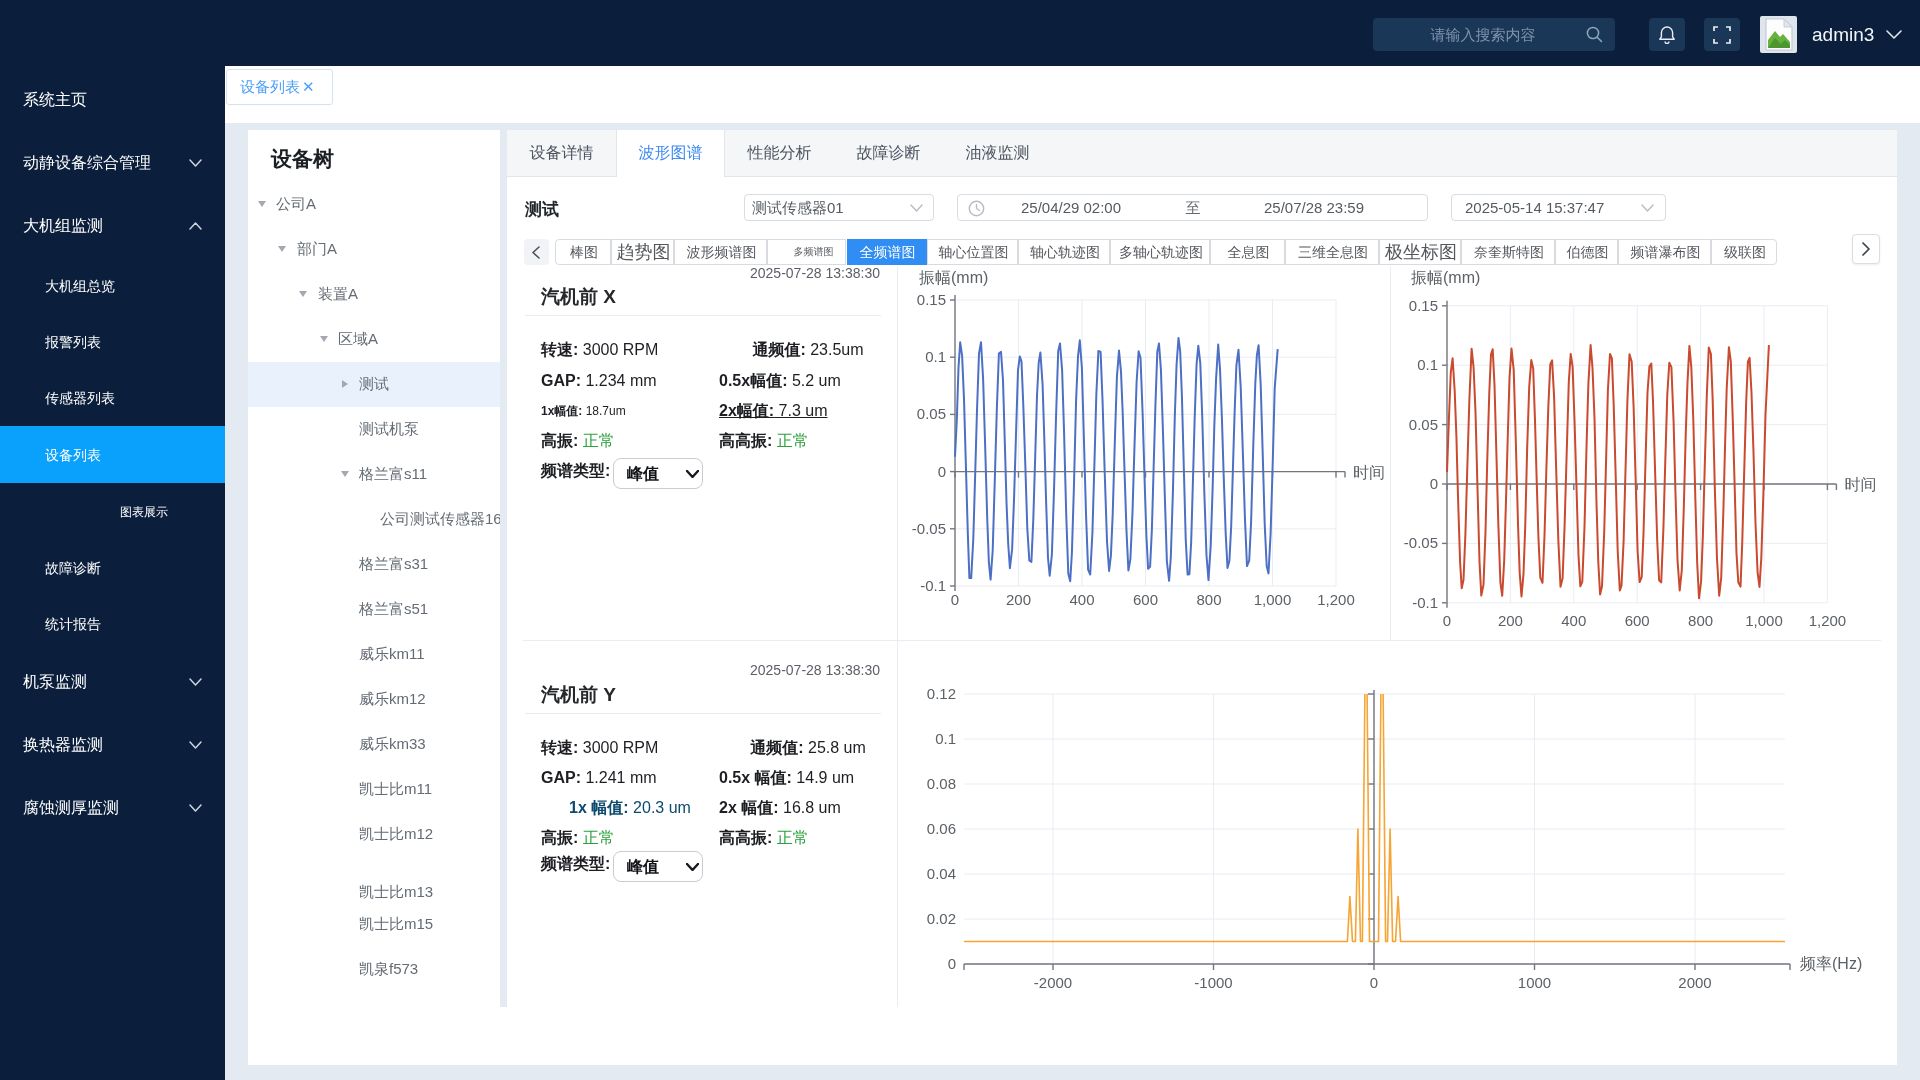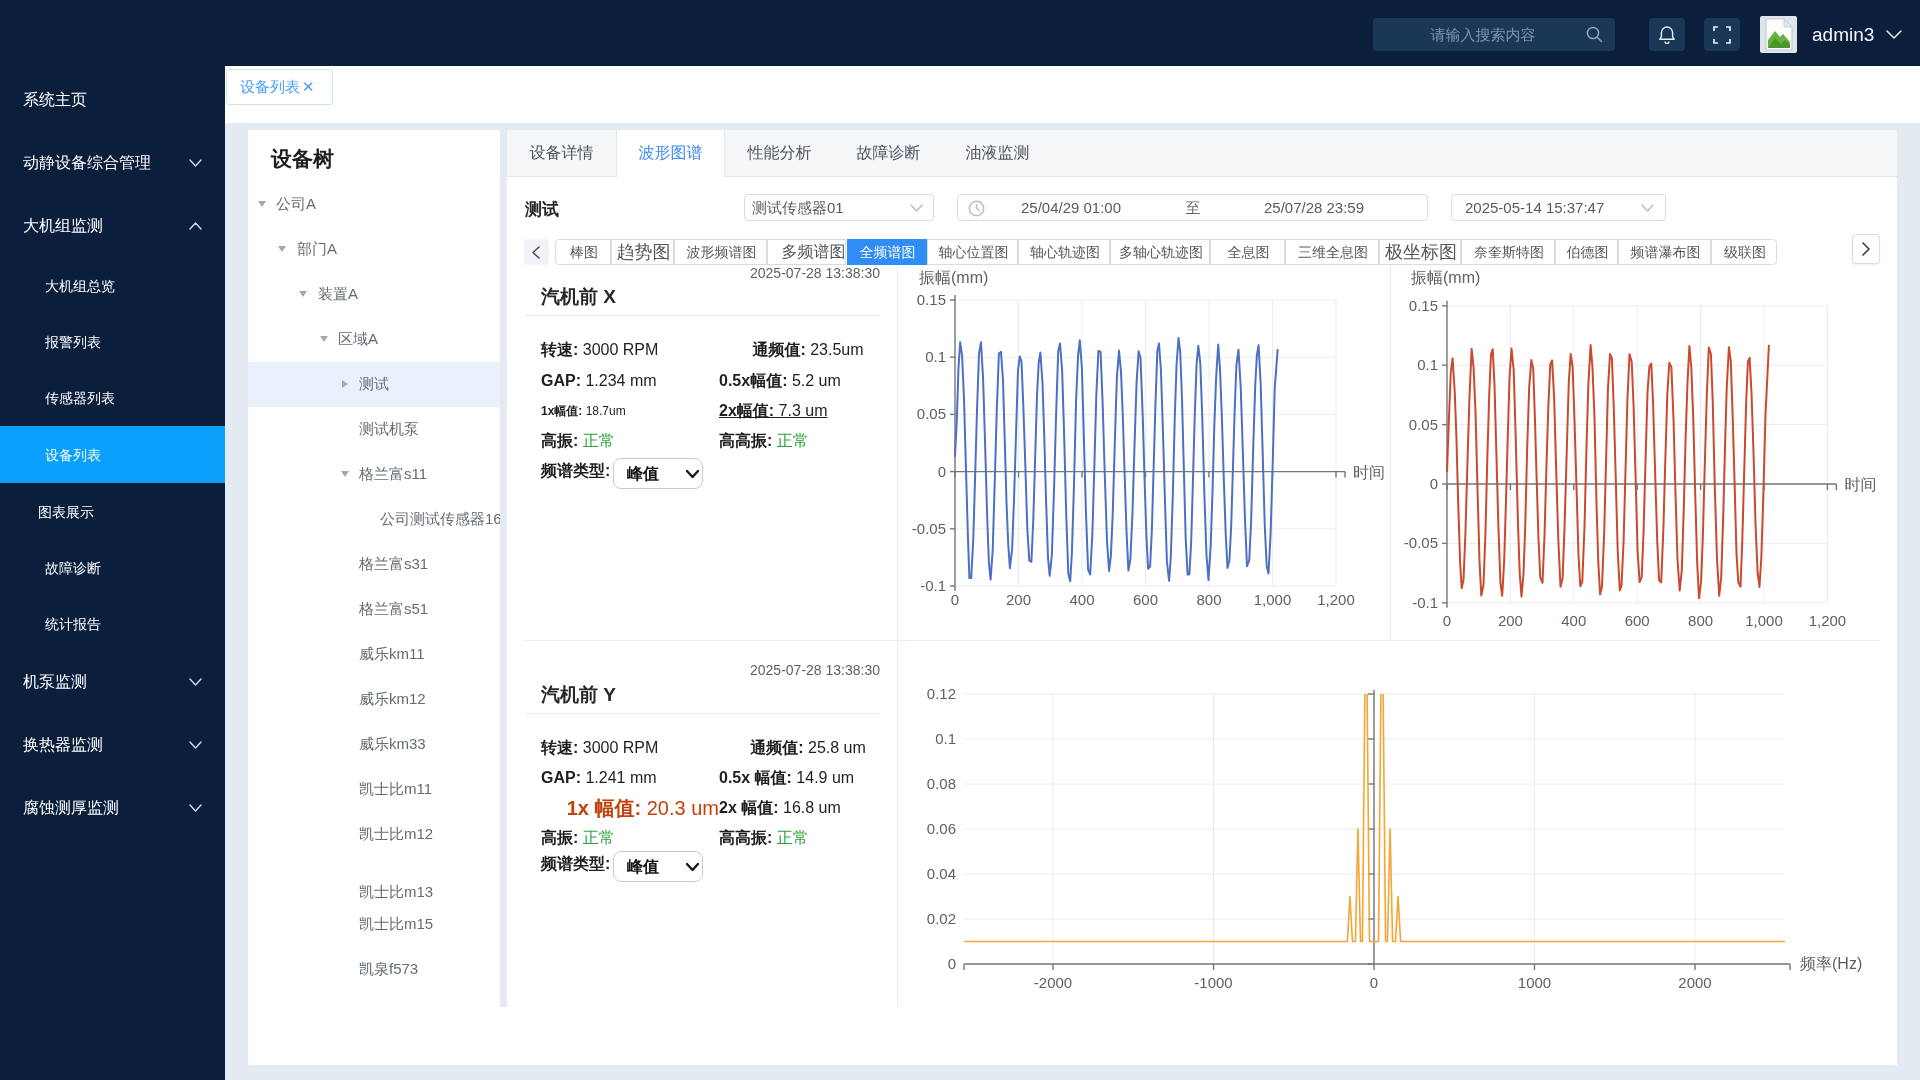--- a/index.html
+++ b/index.html
@@ -39,21 +39,21 @@
     </svg>
     <div style="position:absolute;left:23px;top:214px;width:160px;height:24px;line-height:24px;font-size:16px;color:#ffffff;font-weight:400;text-align:left;white-space:nowrap;">大机组监测</div>
     <svg style="position:absolute;left:189px;top:222px" width="13" height="8">
       <polyline points="1,7 6.5,1 12,7" fill="none" stroke="#ccd5df" stroke-width="1.5" stroke-linecap="round" stroke-linejoin="round"></polyline>
     </svg>
     <div style="position:absolute;left:45px;top:274px;width:170px;height:24px;line-height:24px;font-size:14px;color:#ffffff;font-weight:400;text-align:left;white-space:nowrap;">大机组总览</div>
     <div style="position:absolute;left:45px;top:330px;width:170px;height:24px;line-height:24px;font-size:14px;color:#ffffff;font-weight:400;text-align:left;white-space:nowrap;">报警列表</div>
     <div style="position:absolute;left:45px;top:386px;width:170px;height:24px;line-height:24px;font-size:14px;color:#ffffff;font-weight:400;text-align:left;white-space:nowrap;">传感器列表</div>
     <div class="abs" style="left:0;top:426px;width:225px;height:57px;background:#09a1fc;"></div>
     <div style="position:absolute;left:45px;top:443px;width:170px;height:24px;line-height:24px;font-size:14px;color:#ffffff;font-weight:400;text-align:left;white-space:nowrap;">设备列表</div>
-    <div style="position:absolute;left:38px;top:500px;width:170px;height:24px;line-height:24px;font-size:14px;color:#ffffff;font-weight:400;text-align:left;white-space:nowrap;">图表展示</div>
+    <div style="position:absolute;left:59px;top:500px;width:170px;height:24px;line-height:24px;font-size:12px;color:#ffffff;font-weight:400;text-align:center;white-space:nowrap;">图表展示</div>
     <div style="position:absolute;left:45px;top:556px;width:170px;height:24px;line-height:24px;font-size:14px;color:#ffffff;font-weight:400;text-align:left;white-space:nowrap;">故障诊断</div>
     <div style="position:absolute;left:45px;top:612px;width:170px;height:24px;line-height:24px;font-size:14px;color:#ffffff;font-weight:400;text-align:left;white-space:nowrap;">统计报告</div>
     <div style="position:absolute;left:23px;top:670px;width:160px;height:24px;line-height:24px;font-size:16px;color:#ffffff;font-weight:400;text-align:left;white-space:nowrap;">机泵监测</div>
     <svg style="position:absolute;left:189px;top:678px" width="13" height="8">
       <polyline points="1,1 6.5,7 12,1" fill="none" stroke="#ccd5df" stroke-width="1.5" stroke-linecap="round" stroke-linejoin="round"></polyline>
     </svg>
     <div style="position:absolute;left:23px;top:733px;width:160px;height:24px;line-height:24px;font-size:16px;color:#ffffff;font-weight:400;text-align:left;white-space:nowrap;">换热器监测</div>
     <svg style="position:absolute;left:189px;top:741px" width="13" height="8">
       <polyline points="1,1 6.5,7 12,1" fill="none" stroke="#ccd5df" stroke-width="1.5" stroke-linecap="round" stroke-linejoin="round"></polyline>
     </svg>
@@ -106,40 +106,40 @@
     <div class="abs" style="left:744px;top:194px;width:190px;height:27px;background:#fff;border:1px solid #d9dce3;border-radius:4px;"></div>
     <div style="position:absolute;left:752px;top:194px;width:140px;height:27px;line-height:27px;font-size:15px;color:#555b63;font-weight:400;text-align:left;white-space:nowrap;">测试传感器01</div>
     <svg style="position:absolute;left:910px;top:204px" width="13" height="8">
       <polyline points="1,1 6.5,7 12,1" fill="none" stroke="#b7bcc4" stroke-width="1.4" stroke-linecap="round" stroke-linejoin="round"></polyline>
     </svg>
     <div class="abs" style="left:957px;top:194px;width:471px;height:27px;background:#fff;border:1px solid #d9dce3;border-radius:4px;"></div>
     <svg class="abs" style="left:968px;top:200px" width="17" height="17">
       <circle cx="8.5" cy="8.5" r="7.2" fill="none" stroke="#b7bcc4" stroke-width="1.4"></circle>
       <path d="M8.5 4.5 V8.5 L11.5 10.5" fill="none" stroke="#b7bcc4" stroke-width="1.4" stroke-linecap="round"></path>
     </svg>
-    <div style="position:absolute;left:1000px;top:194px;width:142px;height:27px;line-height:27px;font-size:15px;color:#555b63;font-weight:400;text-align:center;white-space:nowrap;">25/04/29 01:00</div>
+    <div style="position:absolute;left:1000px;top:194px;width:142px;height:27px;line-height:27px;font-size:15px;color:#555b63;font-weight:400;text-align:center;white-space:nowrap;">25/04/29 02:00</div>
     <div style="position:absolute;left:1180px;top:194px;width:26px;height:27px;line-height:27px;font-size:15px;color:#646a73;font-weight:400;text-align:center;white-space:nowrap;">至</div>
     <div style="position:absolute;left:1243px;top:194px;width:142px;height:27px;line-height:27px;font-size:15px;color:#555b63;font-weight:400;text-align:center;white-space:nowrap;">25/07/28 23:59</div>
     <div class="abs" style="left:1451px;top:194px;width:215px;height:27px;background:#fff;border:1px solid #d9dce3;border-radius:4px;"></div>
     <div style="position:absolute;left:1465px;top:194px;width:160px;height:27px;line-height:27px;font-size:15px;color:#555b63;font-weight:400;text-align:left;white-space:nowrap;">2025-05-14 15:37:47</div>
     <svg style="position:absolute;left:1641px;top:204px" width="13" height="8">
       <polyline points="1,1 6.5,7 12,1" fill="none" stroke="#b7bcc4" stroke-width="1.4" stroke-linecap="round" stroke-linejoin="round"></polyline>
     </svg>
     <div class="abs" style="left:524px;top:239px;width:25px;height:26px;background:#f1f3f6;border-radius:4px;"></div>
     <svg style="position:absolute;left:531px;top:246px" width="9" height="13">
       <polyline points="8,1 2,6.5 8,12" fill="none" stroke="#4b515b" stroke-width="1.6" stroke-linecap="round" stroke-linejoin="round"></polyline>
     </svg>
     <div class="abs" style="left:556px;top:239px;width:56px;height:26px;background:#fff;border:1px solid #d8dbe0;margin-left:-1px;border-radius:4px 0 0 4px;"></div>
     <div style="position:absolute;left:556px;top:239px;width:56px;height:26px;line-height:26px;font-size:14px;color:#54575c;font-weight:400;text-align:center;white-space:nowrap;">棒图</div>
     <div class="abs" style="left:612px;top:239px;width:63px;height:26px;background:#fff;border:1px solid #d8dbe0;margin-left:-1px;"></div>
     <div style="position:absolute;left:612px;top:239px;width:63px;height:26px;line-height:26px;font-size:18px;color:#54575c;font-weight:400;text-align:center;white-space:nowrap;">趋势图</div>
     <div class="abs" style="left:675px;top:239px;width:93px;height:26px;background:#fff;border:1px solid #d8dbe0;margin-left:-1px;"></div>
     <div style="position:absolute;left:675px;top:239px;width:93px;height:26px;line-height:26px;font-size:14px;color:#54575c;font-weight:400;text-align:center;white-space:nowrap;">波形频谱图</div>
     <div class="abs" style="left:768px;top:239px;width:79px;height:26px;background:#fff;border:1px solid #d8dbe0;margin-left:-1px;"></div>
-    <div style="position:absolute;left:768px;top:239px;width:79px;height:26px;line-height:26px;font-size:16px;color:#54575c;font-weight:400;text-align:center;white-space:nowrap;padding-left:12px;">多频谱图</div>
+    <div style="position:absolute;left:768px;top:239px;width:79px;height:26px;line-height:26px;font-size:10px;color:#54575c;font-weight:400;text-align:center;white-space:nowrap;padding-left:12px;">多频谱图</div>
     <div class="abs" style="left:847px;top:239px;width:81px;height:26px;background:#2f8df4;"></div>
     <div style="position:absolute;left:847px;top:239px;width:81px;height:26px;line-height:26px;font-size:14px;color:#ffffff;font-weight:400;text-align:center;white-space:nowrap;">全频谱图</div>
     <div class="abs" style="left:928px;top:239px;width:91px;height:26px;background:#fff;border:1px solid #d8dbe0;margin-left:-1px;"></div>
     <div style="position:absolute;left:928px;top:239px;width:91px;height:26px;line-height:26px;font-size:14px;color:#54575c;font-weight:400;text-align:center;white-space:nowrap;">轴心位置图</div>
     <div class="abs" style="left:1019px;top:239px;width:92px;height:26px;background:#fff;border:1px solid #d8dbe0;margin-left:-1px;"></div>
     <div style="position:absolute;left:1019px;top:239px;width:92px;height:26px;line-height:26px;font-size:14px;color:#54575c;font-weight:400;text-align:center;white-space:nowrap;">轴心轨迹图</div>
     <div class="abs" style="left:1111px;top:239px;width:100px;height:26px;background:#fff;border:1px solid #d8dbe0;margin-left:-1px;"></div>
     <div style="position:absolute;left:1111px;top:239px;width:100px;height:26px;line-height:26px;font-size:14px;color:#54575c;font-weight:400;text-align:center;white-space:nowrap;">多轴心轨迹图</div>
     <div class="abs" style="left:1211px;top:239px;width:75px;height:26px;background:#fff;border:1px solid #d8dbe0;margin-left:-1px;"></div>
     <div style="position:absolute;left:1211px;top:239px;width:75px;height:26px;line-height:26px;font-size:14px;color:#54575c;font-weight:400;text-align:center;white-space:nowrap;">全息图</div>
@@ -179,21 +179,21 @@
     <svg style="position:absolute;left:686px;top:470px" width="13" height="8">
       <polyline points="1,1 6.5,7 12,1" fill="none" stroke="#17191c" stroke-width="2.4" stroke-linecap="round" stroke-linejoin="round"></polyline>
     </svg>
     <div style="position:absolute;left:700px;top:663px;width:180px;height:15px;line-height:15px;font-size:14px;color:#5b5f66;font-weight:400;text-align:right;white-space:nowrap;">2025-07-28 13:38:30</div>
     <div style="position:absolute;left:541px;top:684px;width:330px;height:22px;line-height:22px;font-size:19px;color:#26282c;font-weight:700;text-align:left;white-space:nowrap;">汽机前 Y</div>
     <div class="abs" style="left:525px;top:713px;width:356px;height:1px;background:#e9ebef;"></div>
     <div style="position:absolute;left:541px;top:736.5px;width:178px;height:22px;line-height:22px;font-size:16px;color:#1d1f23;font-weight:400;text-align:left;white-space:nowrap;"><b>转速:</b> 3000 RPM</div>
     <div style="position:absolute;left:719px;top:736.5px;width:178px;height:22px;line-height:22px;font-size:16px;color:#1d1f23;font-weight:400;text-align:center;white-space:nowrap;"><b>通频值:</b> 25.8 um</div>
     <div style="position:absolute;left:541px;top:766.5px;width:178px;height:22px;line-height:22px;font-size:16px;color:#1d1f23;font-weight:400;text-align:left;white-space:nowrap;"><b>GAP:</b> 1.241 mm</div>
     <div style="position:absolute;left:719px;top:766.5px;width:178px;height:22px;line-height:22px;font-size:16px;color:#1d1f23;font-weight:400;text-align:left;white-space:nowrap;"><b>0.5x 幅值:</b> 14.9 um</div>
-    <div style="position:absolute;left:541px;top:796.5px;width:178px;height:22px;line-height:22px;font-size:20px;color:#c2410c;font-weight:400;text-align:right;white-space:nowrap;"><b>1x 幅值:</b> 20.3 um</div>
+    <div style="position:absolute;left:541px;top:796.5px;width:178px;height:22px;line-height:22px;font-size:16px;color:#0c4a6e;font-weight:400;text-align:center;white-space:nowrap;"><b>1x 幅值:</b> 20.3 um</div>
     <div style="position:absolute;left:719px;top:796.5px;width:178px;height:22px;line-height:22px;font-size:16px;color:#1d1f23;font-weight:400;text-align:left;white-space:nowrap;"><b>2x 幅值:</b> 16.8 um</div>
     <div style="position:absolute;left:541px;top:826.5px;width:178px;height:22px;line-height:22px;font-size:16px;color:#1d1f23;font-weight:400;text-align:left;white-space:nowrap;"><b>高振:</b> <span style="color:#2aa13a">正常</span></div>
     <div style="position:absolute;left:719px;top:826.5px;width:178px;height:22px;line-height:22px;font-size:16px;color:#1d1f23;font-weight:400;text-align:left;white-space:nowrap;"><b>高高振:</b> <span style="color:#2aa13a">正常</span></div>
     <div style="position:absolute;left:541px;top:853px;width:90px;height:22px;line-height:22px;font-size:16px;color:#1d1f23;font-weight:400;text-align:left;white-space:nowrap;"><b>频谱类型:</b></div>
     <div class="abs" style="left:613px;top:851px;width:90px;height:31px;background:#fff;border:1px solid #c8cbd0;border-radius:8px;"></div>
     <div style="position:absolute;left:627px;top:851px;width:50px;height:31px;line-height:31px;font-size:16px;color:#111316;font-weight:700;text-align:left;white-space:nowrap;">峰值</div>
     <svg style="position:absolute;left:686px;top:863px" width="13" height="8">
       <polyline points="1,1 6.5,7 12,1" fill="none" stroke="#17191c" stroke-width="2.4" stroke-linecap="round" stroke-linejoin="round"></polyline>
     </svg>
     <svg style="position:absolute;left:897px;top:266px" width="493" height="374">

